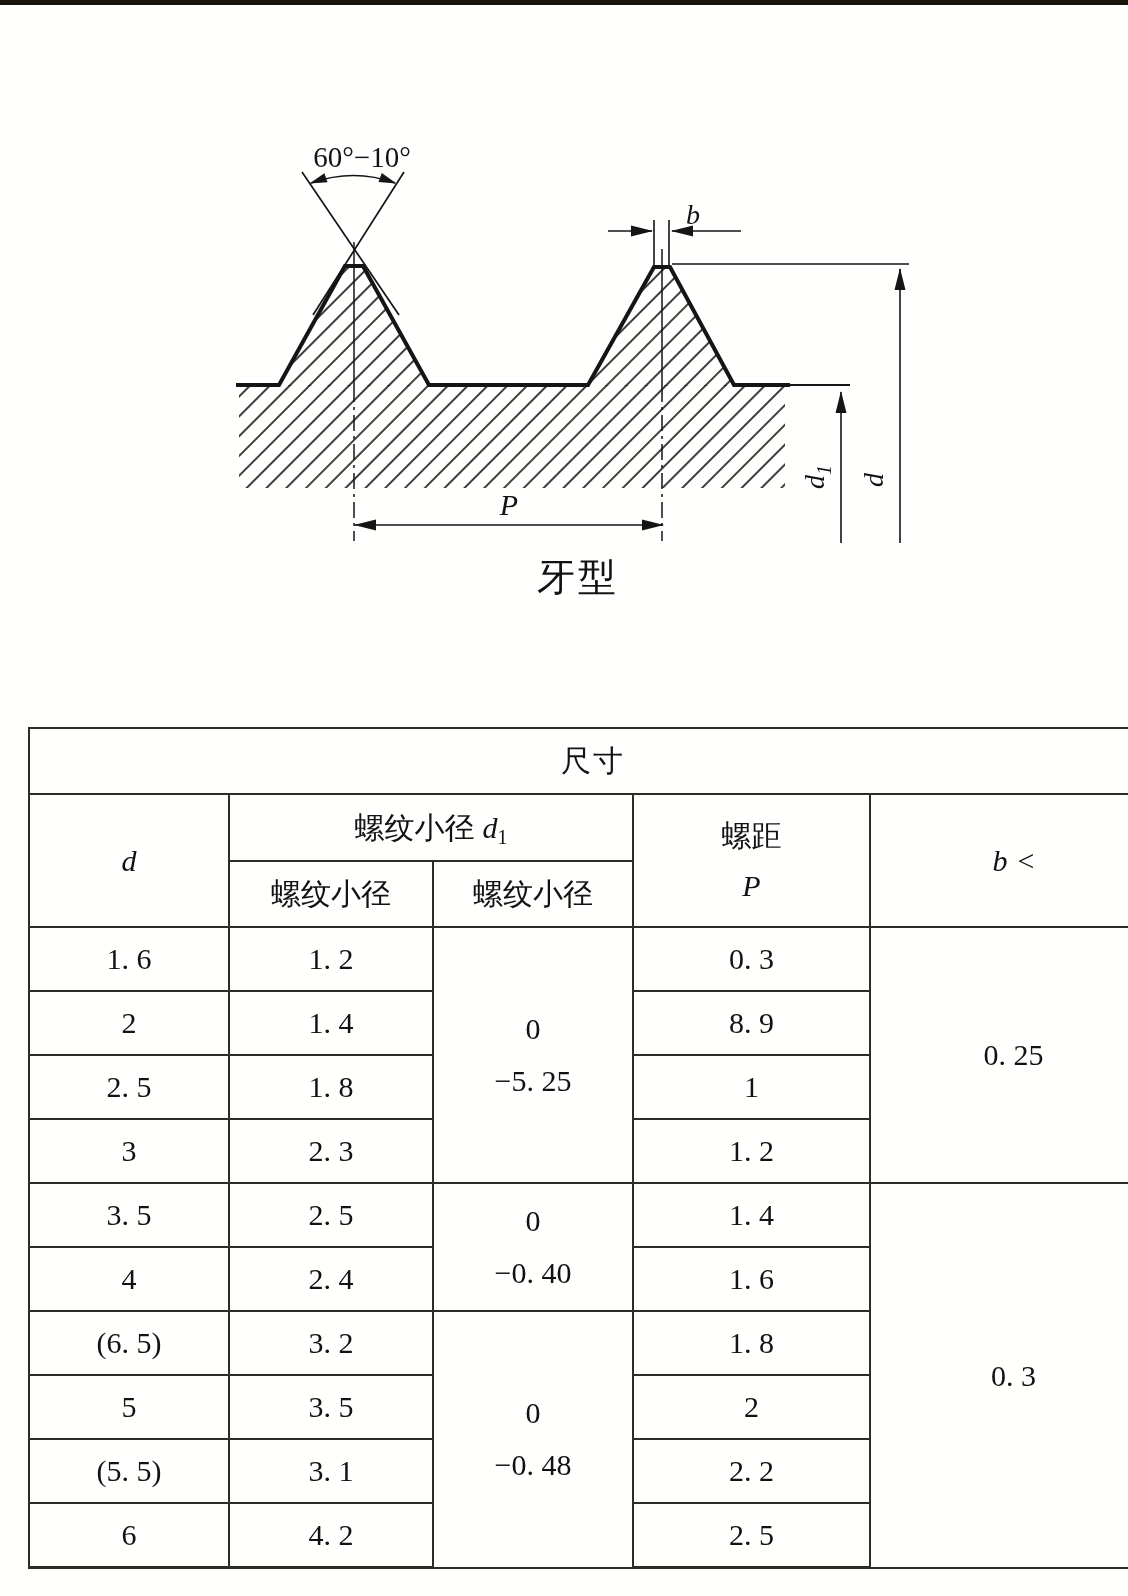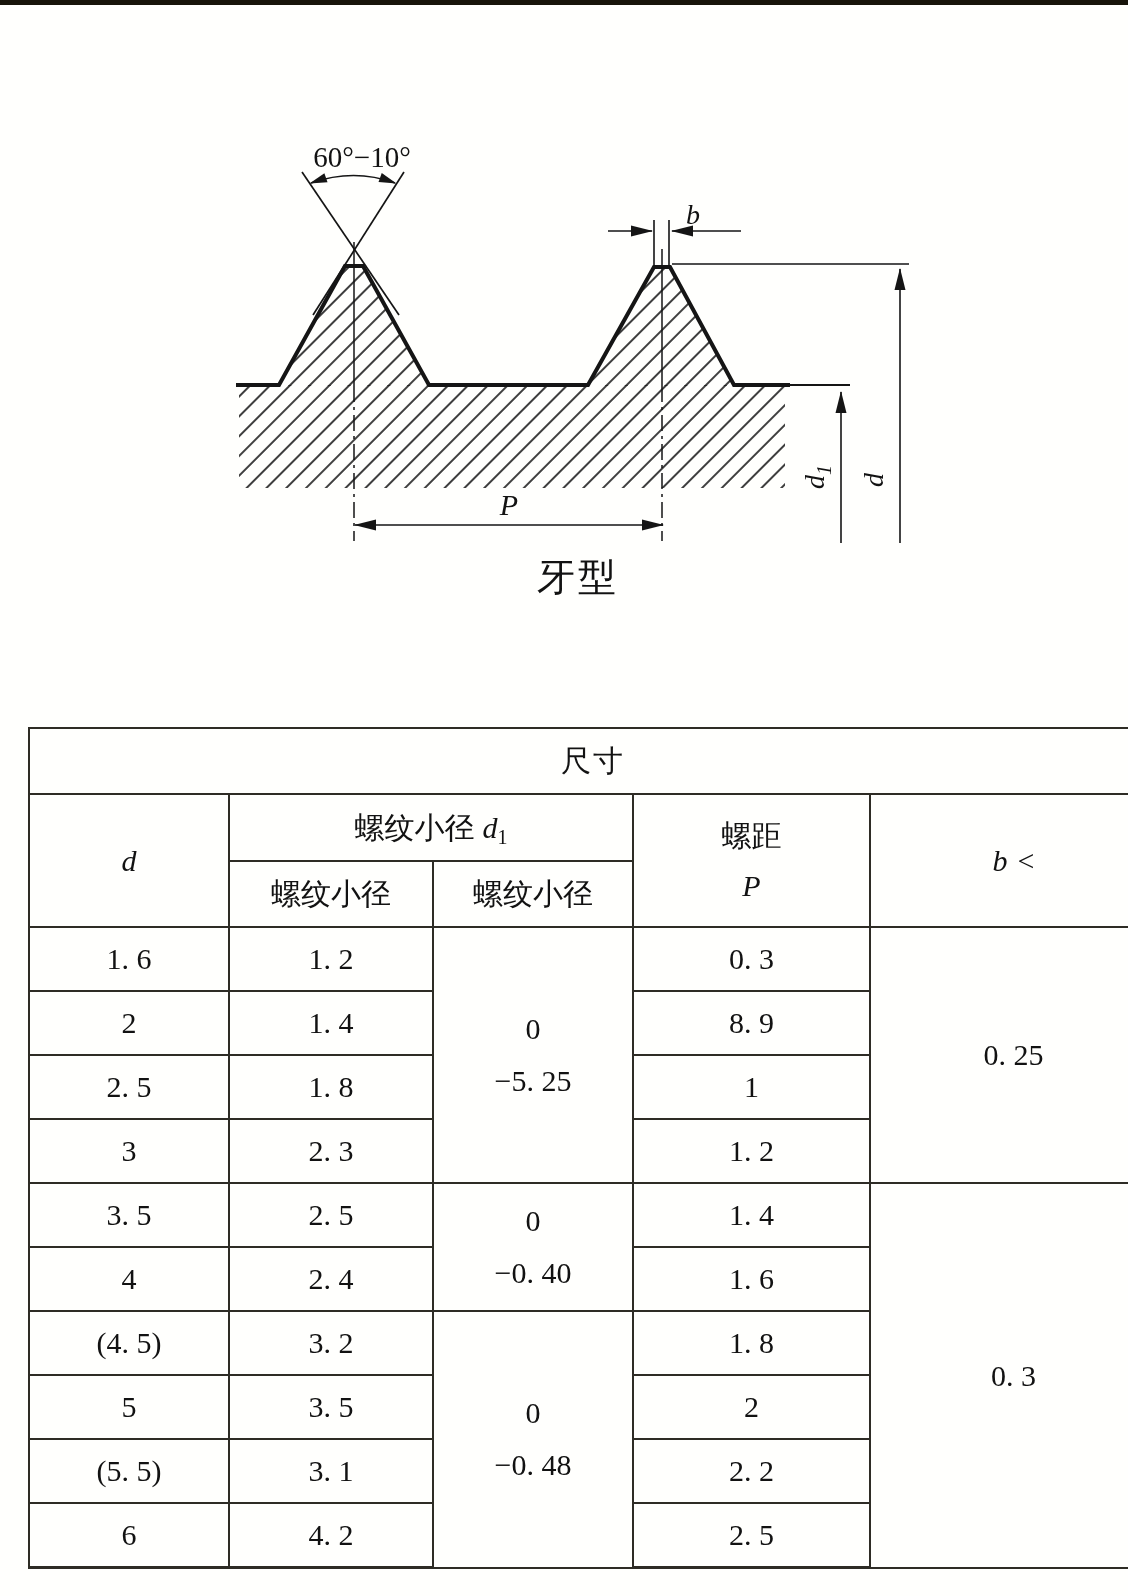--- a/index.html
+++ b/index.html
@@ -168,21 +168,21 @@
         <td>1. 4</td>
         <td rowspan="6" class="last">0. 3</td>
       </tr>
       <tr class="datarow">
         <td class="first">4</td>
         <td>2. 4</td>
         <td>1. 6</td>
       </tr>
 
       <tr class="datarow">
-        <td class="first">(4. 5)</td>
+        <td class="first">(6. 5)</td>
         <td>3. 2</td>
         <td rowspan="4">
           <div class="dev">
                 <div>0</div>
           <div>−0. 48</div>
               </div>
         </td>
         <td>1. 8</td>
       </tr>
       <tr class="datarow">

